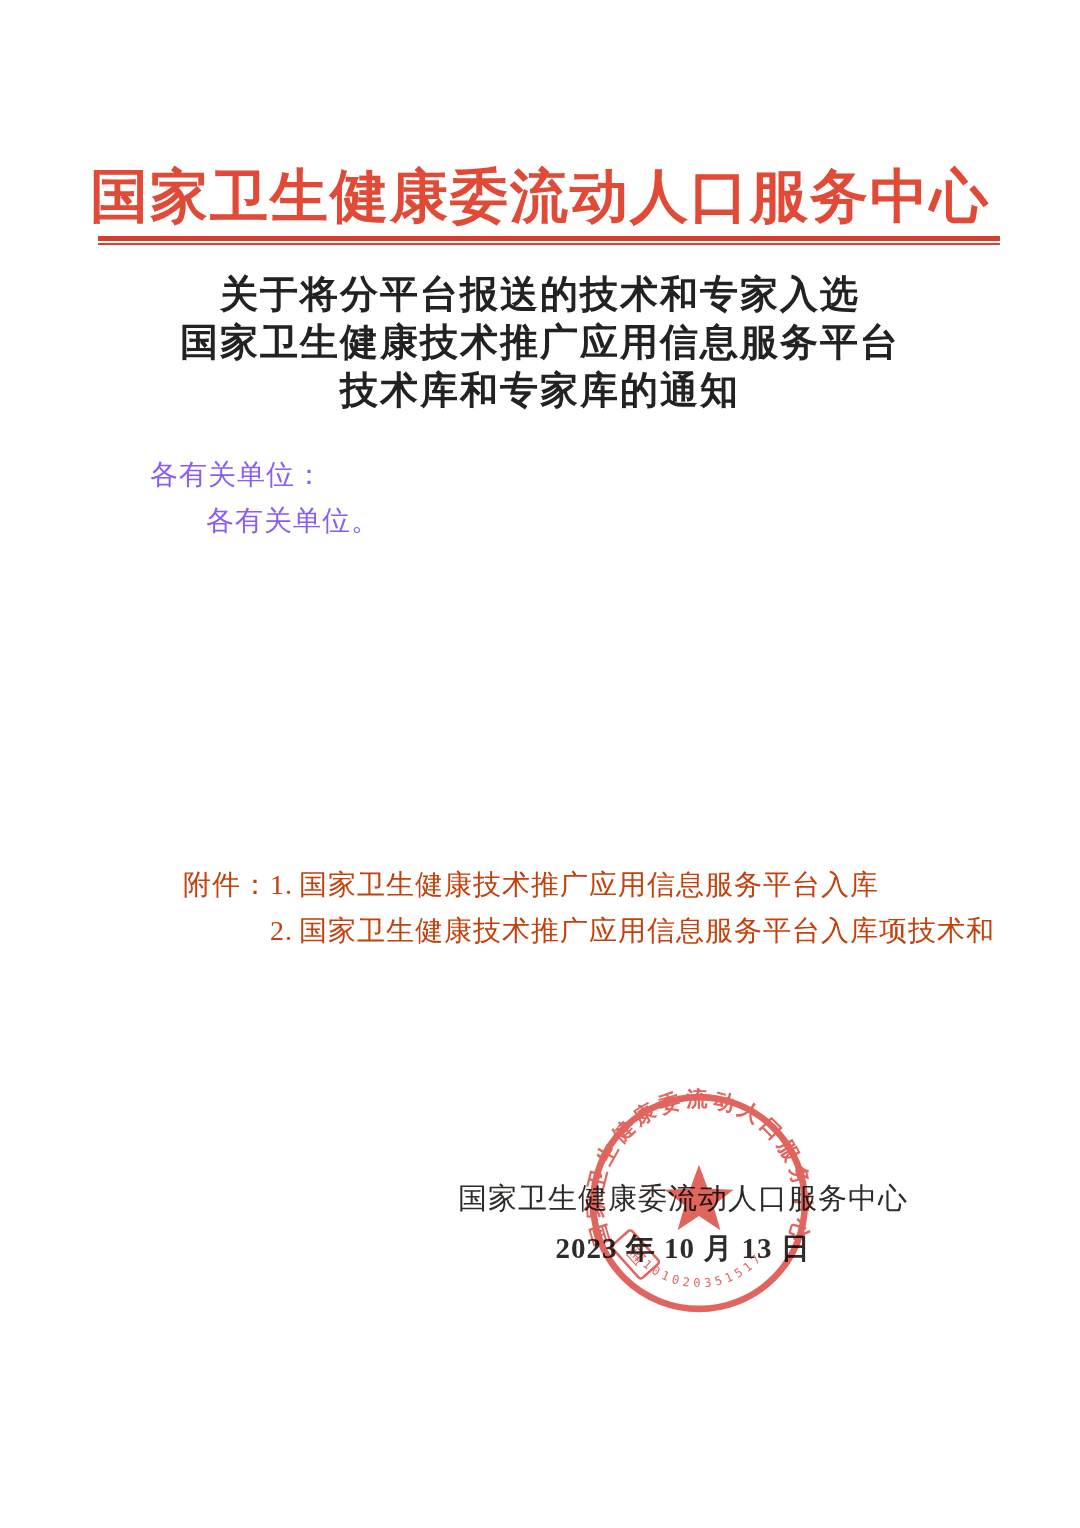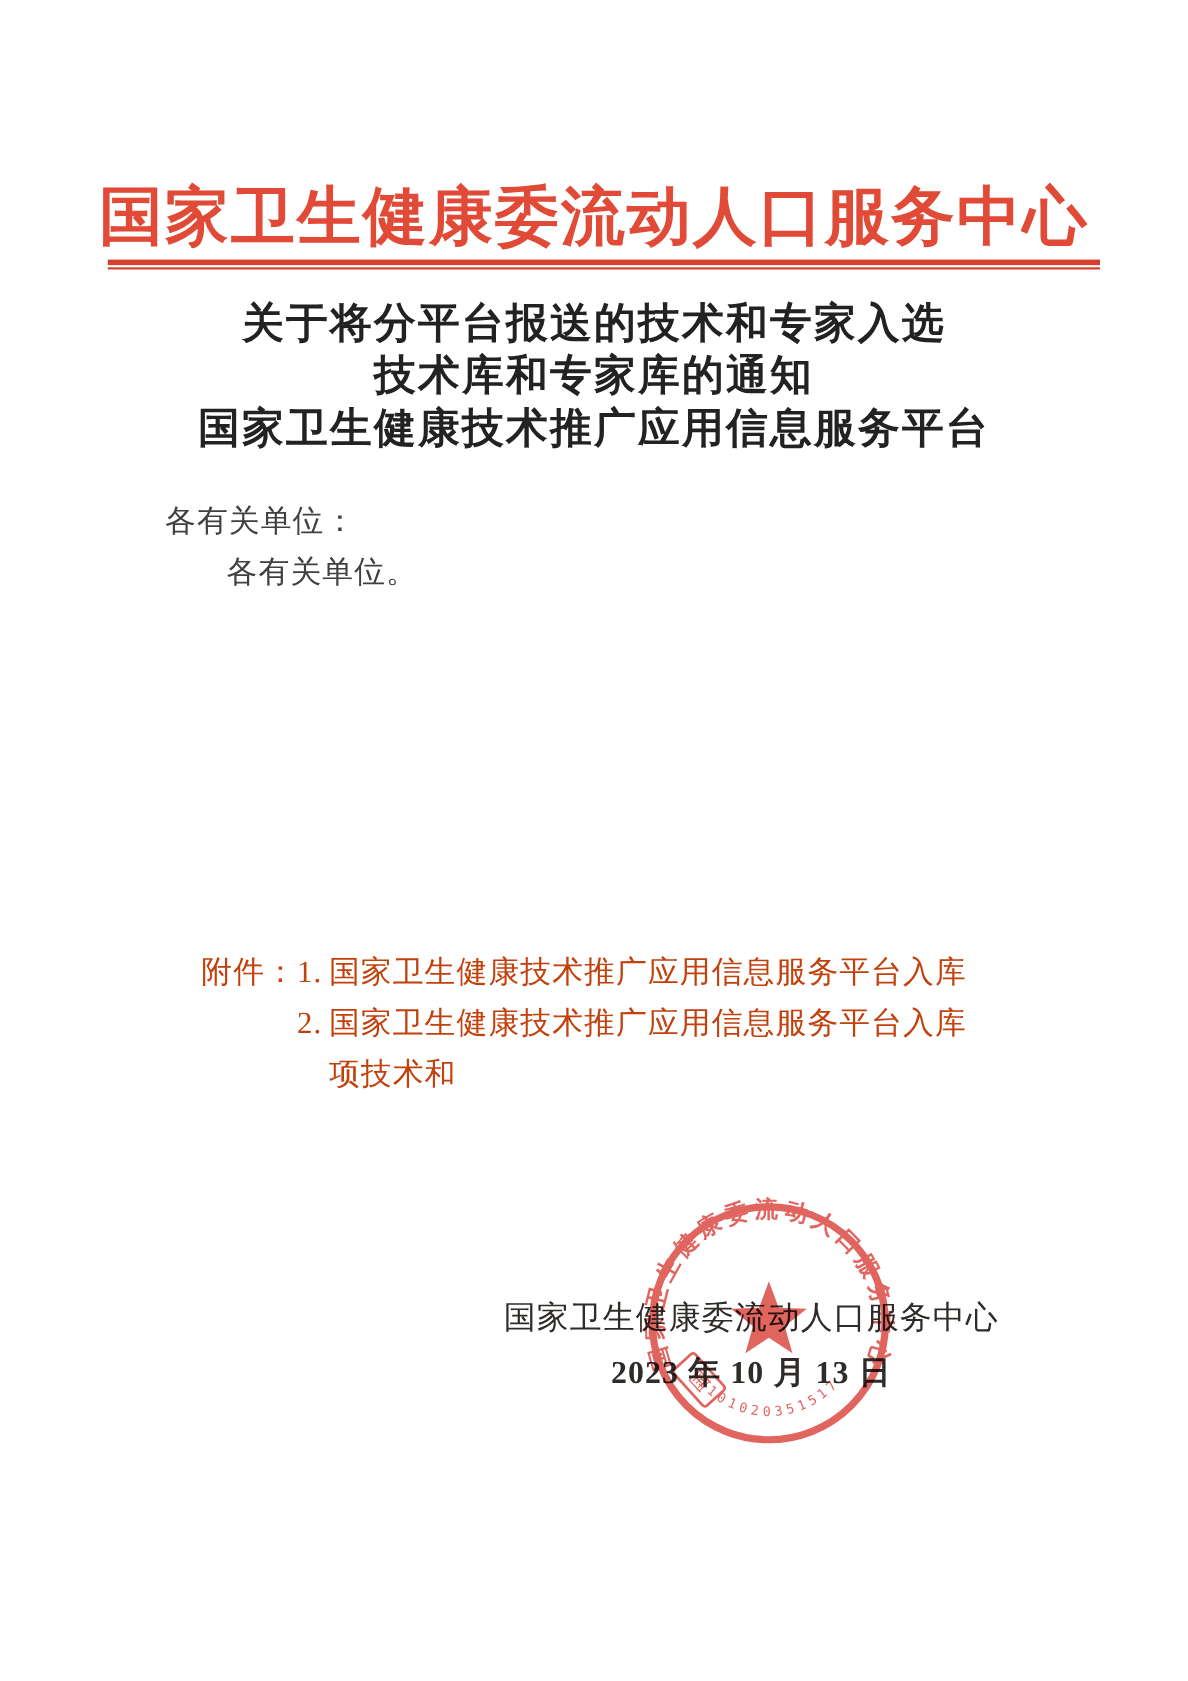--- a/index.html
+++ b/index.html
@@ -65,21 +65,21 @@
   
   .doc-body {
     position: absolute;
     top: 452px;
     left: 150px;
     width: 788px;
     font-size: 28px;
     line-height: 46px;
     letter-spacing: 1px;
     text-align: justify;
-    color: #404040;
+    color: #8b5cf6;
   }
   .doc-body p { margin: 0; }
   .doc-body .salutation { text-indent: 0; }
   .doc-body .para { text-indent: 2em; }
 
   
   .attachments {
     position: absolute;
     top: 862px;
     left: 183px;
@@ -87,21 +87,21 @@
     line-height: 46px;
     letter-spacing: 1px;
     display: flex;
     align-items: flex-start;
     color: #c2410c;
   }
   .att-label { white-space: nowrap; }
   .att-items { display: flex; flex-direction: column; }
   .att-item { display: flex; align-items: flex-start; }
   .att-num { white-space: nowrap; margin-right: 6px; }
-  .att-lines { display: flex; flex-direction: column; }
+  .att-lines { display: flex; flex-direction: row; }
 
   
   .signoff {
     position: absolute;
     top: 1180px;
     left: 452px;
     width: 462px;
     text-align: center;
     font-size: 29px;
     letter-spacing: 1px;
@@ -158,22 +158,22 @@
   <div class="letterhead">国家卫生健康委流动人口服务中心</div>
 
   <div class="header-rule">
     <div class="rule-thick"></div>
     <div class="rule-gap"></div>
     <div class="rule-thin"></div>
   </div>
 
   <div class="doc-title">
     <div>关于将分平台报送的技术和专家入选</div>
+    <div>国家卫生健康技术推广应用信息服务平台</div>
     <div>技术库和专家库的通知</div>
-    <div>国家卫生健康技术推广应用信息服务平台</div>
   </div>
 
   <div class="doc-body">
     <p class="salutation">各有关单位：</p>
     <p class="para">各有关单位。</p>
   </div>
 
   <div class="attachments">
     <span class="att-label">附件：</span>
     <span class="att-items">

